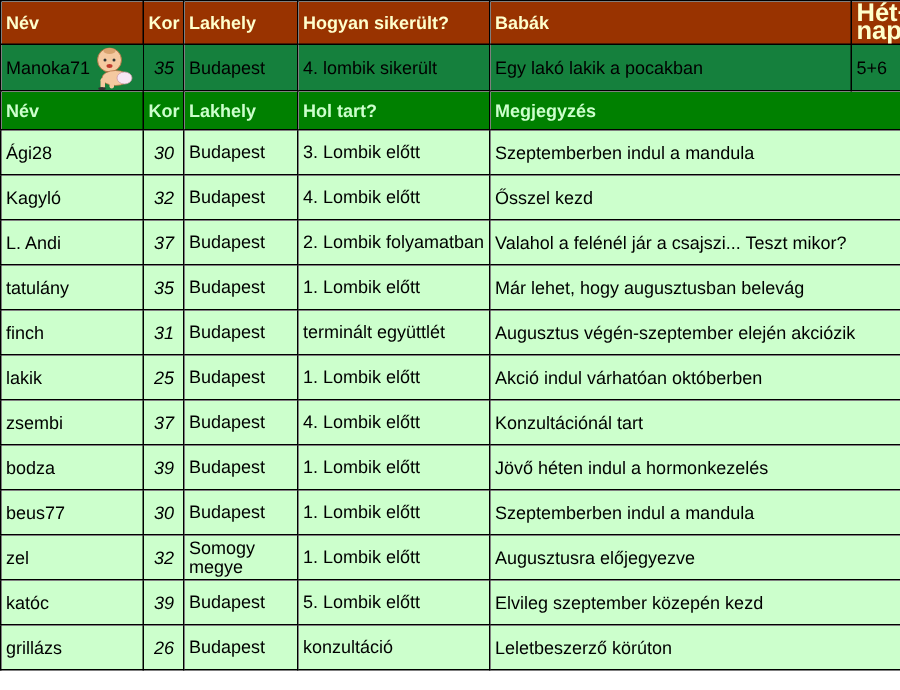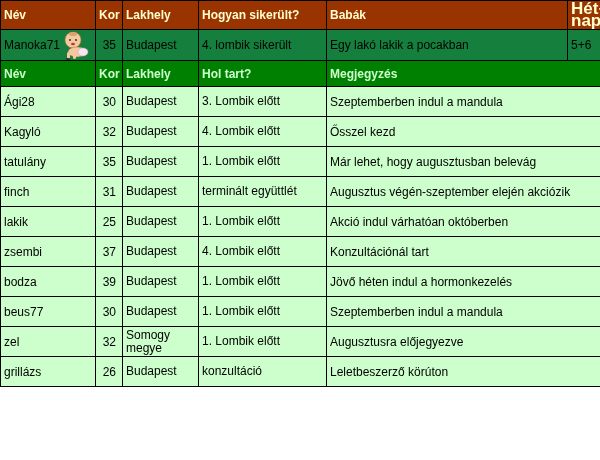--- a/index.html
+++ b/index.html
@@ -3,21 +3,21 @@
 <meta charset="utf-8">
 <style>
   html, body { margin: 0; padding: 0; background: #ffffff; }
   body { width: 600px; height: 460px; overflow: hidden; font-family: "Liberation Sans", sans-serif; font-size: 12px; color: #000; }
   table { border-collapse: collapse; table-layout: fixed; width: 600px; }
   td { border: 1px solid #000; padding: 0 3px; vertical-align: middle; overflow: hidden; white-space: nowrap; }
   .hdr-brown td { background: #993300; color: #ffffcc; font-weight: bold; height: 28px; border-color: #000; }
   .hdr-green td { background: #008000; color: #ccffcc; font-weight: bold; height: 25px; }
   .row-yellow td { background: #15803d; height: 30px; }
   .row-green td { background: #ccffcc; height: 29px; }
-  .num { text-align: right; padding-right: 6px; }
+  .num { text-align: right; padding-right: 6px; font-style: italic; }
   .wrap { white-space: normal; line-height: 13px; }
   .hetnap { font-size: 17px; line-height: 12px; white-space: normal; text-align: center; }
   .name-cell { position: relative; }
   .baby { position: absolute; left: 58px; top: 0px; width: 32px; height: 30px; }
 </style>
 </head>
 <body>
 
 <table>
   <colgroup>
@@ -76,20 +76,27 @@
         <td colspan="2">Szeptemberben indul a mandula</td>
       </tr>
       <tr class="row-green">
         <td>Kagyló</td>
         <td class="num">32</td>
         <td class="wrap">Budapest</td>
         <td class="wrap">4. Lombik előtt</td>
         <td colspan="2">Ősszel kezd</td>
       </tr>
       <tr class="row-green">
+        <td>L. Andi</td>
+        <td class="num">37</td>
+        <td class="wrap">Budapest</td>
+        <td class="wrap">2. Lombik folyamatban</td>
+        <td colspan="2">Valahol a felénél jár a csajszi... Teszt mikor?</td>
+      </tr>
+      <tr class="row-green">
         <td>tatulány</td>
         <td class="num">35</td>
         <td class="wrap">Budapest</td>
         <td class="wrap">1. Lombik előtt</td>
         <td colspan="2">Már lehet, hogy augusztusban belevág</td>
       </tr>
       <tr class="row-green">
         <td>finch</td>
         <td class="num">31</td>
         <td class="wrap">Budapest</td>
@@ -125,20 +132,27 @@
         <td colspan="2">Szeptemberben indul a mandula</td>
       </tr>
       <tr class="row-green">
         <td>zel</td>
         <td class="num">32</td>
         <td class="wrap">Somogy megye</td>
         <td class="wrap">1. Lombik előtt</td>
         <td colspan="2">Augusztusra előjegyezve</td>
       </tr>
       <tr class="row-green">
+        <td>katóc</td>
+        <td class="num">39</td>
+        <td class="wrap">Budapest</td>
+        <td class="wrap">5. Lombik előtt</td>
+        <td colspan="2">Elvileg szeptember közepén kezd</td>
+      </tr>
+      <tr class="row-green">
         <td>grillázs</td>
         <td class="num">26</td>
         <td class="wrap">Budapest</td>
         <td class="wrap">konzultáció</td>
         <td colspan="2">Leletbeszerző körúton</td>
       </tr>
     </tbody>
 </table>
 
 </body></html>

